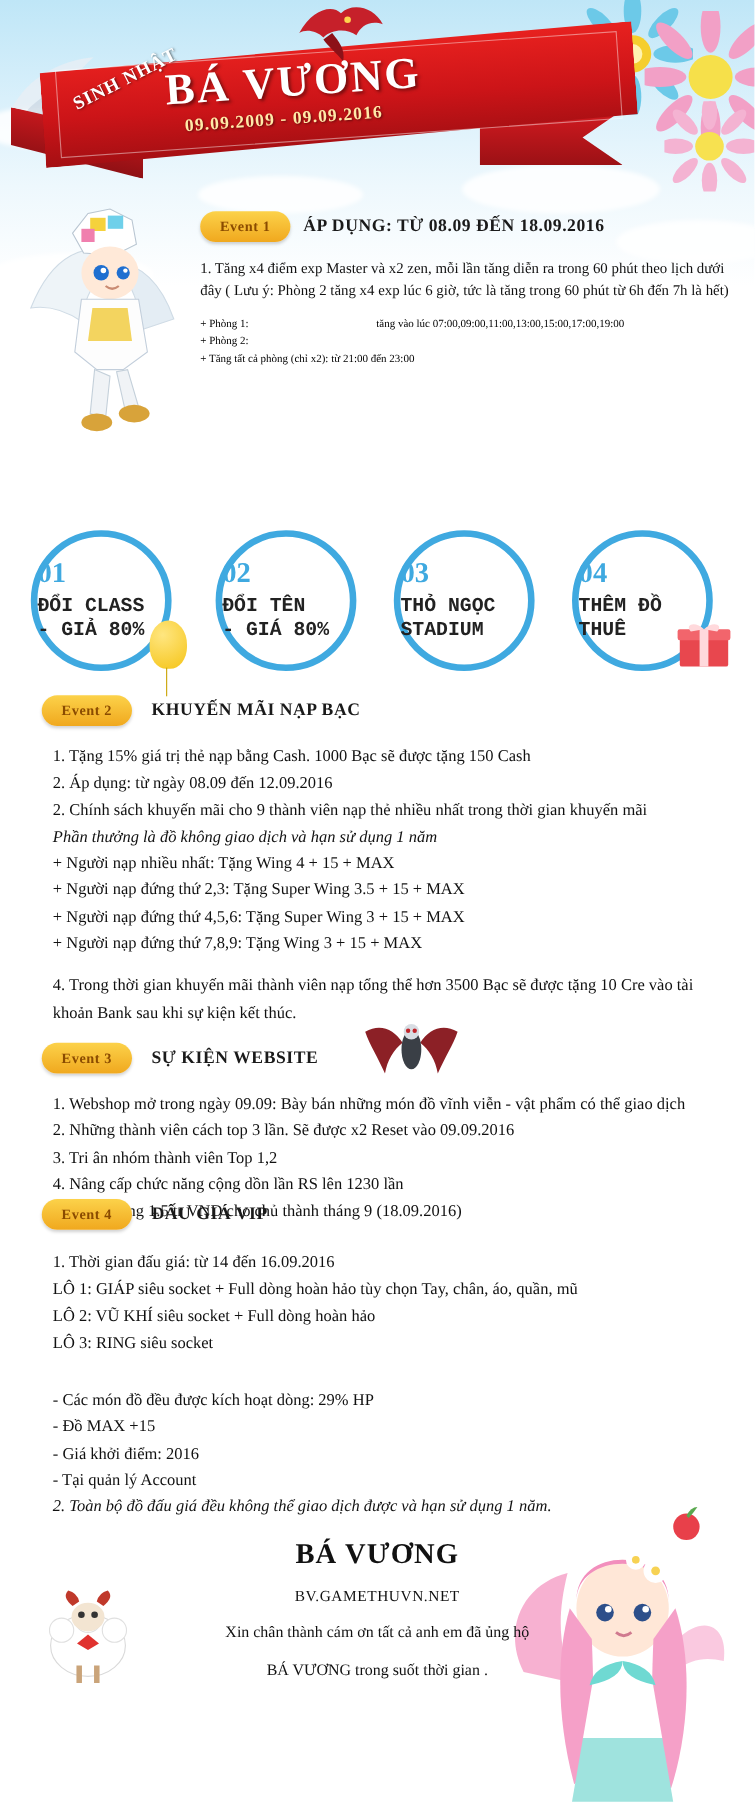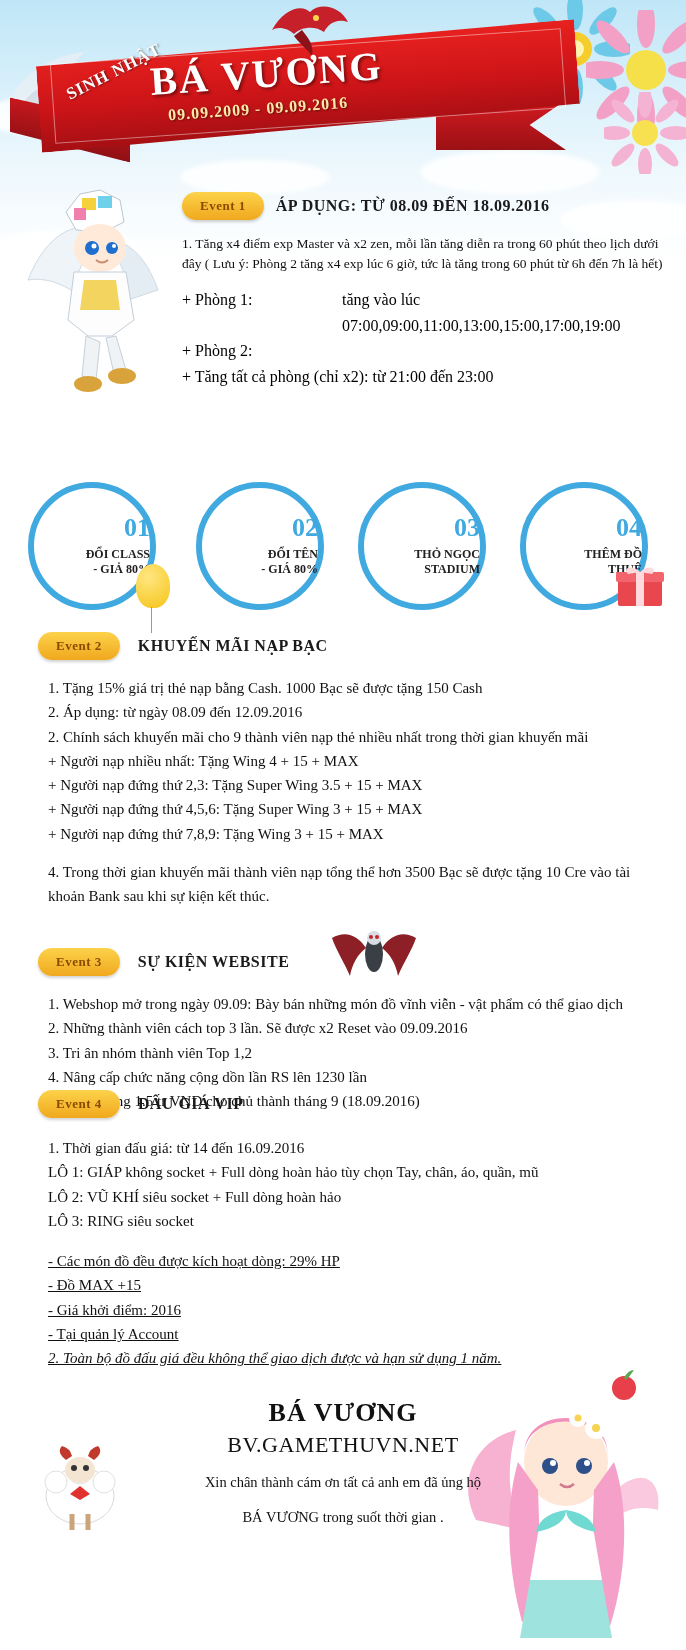--- a/index.html
+++ b/index.html
@@ -154,55 +154,56 @@
     width: 490px;
   }
   .event1 .row1 { display: flex; align-items: center; gap: 12px; }
   .event1-body {
     margin-top: 14px;
     font-size: 13.5px;
     color: #111;
     line-height: 1.45;
   }
   .event1-body p { margin: 0 0 10px 0; }
-  .event1-list { margin-top: 14px; font-size: 16px; line-height: 1.6; }
+  .event1-list { margin-top: 14px; font-size: 10px; line-height: 1.6; }
   .event1-list .ln { display: flex; }
   .event1-list .k { width: 160px; flex: none; }
 
   
   .circles {
     position: absolute;
     left: 18px; top: 478px;
     width: 650px; height: 140px;
   }
   .circle {
     position: absolute;
     width: 128px; height: 128px;
     border-radius: 50%;
     border: 6px solid #3fa9e0;
     background: #fff;
     display: flex;
     flex-direction: column;
-    align-items: flex-end;
+    align-items: flex-start;
     justify-content: center;
     text-align: center;
     box-shadow: inset 0 0 0 2px #ffffff;
   }
   .circle .num {
     font-size: 26px;
     font-weight: bold;
     color: #3fa9e0;
     line-height: 1;
     margin-bottom: 6px;
   }
   .circle .l1, .circle .l2 {
-    font-size: 12px;
+    font-size: 18px;
     font-weight: bold;
     color: #222;
     line-height: 1.25;
+    font-family: Liberation Mono, monospace;
   }
   .c1 { left: 10px; top: 4px; }
   .c2 { left: 178px; top: 4px; }
   .c3 { left: 340px; top: 4px; }
   .c4 { left: 502px; top: 4px; }
 
   .balloon {
     position: absolute;
     left: 118px; top: 86px;
     width: 34px; height: 44px;
@@ -239,43 +240,43 @@
   .ev3 .content { margin-top: 16px; padding-left: 10px; }
   .bat {
     position: absolute;
     left: 290px; top: -28px;
     width: 92px; height: 72px;
   }
   .ev3 .sub { padding-left: 52px; }
 
   .ev4 { top: 1090px; }
   .ev4 .content { margin-top: 18px; padding-left: 10px; }
-  .ev4 .block2 { margin-top: 16px; text-decoration: underline; }
+  .ev4 .block2 { margin-top: 28px; }
 
   
   .footer {
     position: absolute;
     left: 0; top: 1370px;
     width: 686px; height: 280px;
   }
   .footer-text {
     position: absolute;
     left: 0; top: 28px;
     width: 686px;
     text-align: center;
   }
   .f-title {
     font-size: 26px;
     font-weight: bold;
     letter-spacing: 1px;
     color: #111;
   }
   .f-site {
-    font-size: 22px;
-    margin-top: 4px;
+    font-size: 14px;
+    margin-top: 16px;
     color: #111;
     letter-spacing: .5px;
   }
   .f-thanks {
     font-size: 14.5px;
     margin-top: 14px;
     color: #111;
     line-height: 1.5;
   }
   .sheep {
@@ -457,20 +458,21 @@
 
   <div class="sect ev2">
     <div class="head">
       <div class="badge">Event 2</div>
       <div class="sect-title">KHUYẾN MÃI NẠP BẠC</div>
     </div>
     <div class="content body-text">
       <p>1. Tặng 15% giá trị thẻ nạp bằng Cash. 1000 Bạc sẽ được tặng 150 Cash</p>
       <p>2. Áp dụng: từ ngày 08.09 đến 12.09.2016</p>
       <p>2. Chính sách khuyến mãi cho 9 thành viên nạp thẻ nhiều nhất trong thời gian khuyến mãi</p>
+      <p class="it">Phần thưởng là đồ không giao dịch và hạn sử dụng 1 năm</p>
       <p>+ Người nạp nhiều nhất: Tặng Wing 4 + 15 + MAX</p>
       <p>+ Người nạp đứng thứ 2,3: Tặng Super Wing 3.5 + 15 + MAX</p>
       <p>+ Người nạp đứng thứ 4,5,6: Tặng Super Wing 3 + 15 + MAX</p>
       <p>+ Người nạp đứng thứ 7,8,9: Tặng Wing 3 + 15 + MAX</p>
       <p class="para2">4. Trong thời gian khuyến mãi thành viên nạp tổng thể hơn 3500 Bạc sẽ được tặng 10 Cre vào tài khoản Bank sau khi sự kiện kết thúc.</p>
     </div>
   </div>
 
   <div class="sect ev3">
     <div class="bat">
@@ -496,21 +498,21 @@
     </div>
   </div>
 
   <div class="sect ev4">
     <div class="head">
       <div class="badge">Event 4</div>
       <div class="sect-title">ĐẤU GIÁ VIP</div>
     </div>
     <div class="content body-text">
       <p>1. Thời gian đấu giá: từ 14 đến 16.09.2016</p>
-      <p>LÔ 1: GIÁP không socket + Full dòng hoàn hảo tùy chọn Tay, chân, áo, quần, mũ</p>
+      <p>LÔ 1: GIÁP siêu socket + Full dòng hoàn hảo tùy chọn Tay, chân, áo, quần, mũ</p>
       <p>LÔ 2: VŨ KHÍ siêu socket + Full dòng hoàn hảo</p>
       <p>LÔ 3: RING siêu socket</p>
       <div class="block2">
         <p>- Các món đồ đều được kích hoạt dòng: 29% HP</p>
         <p>- Đồ MAX +15</p>
         <p>- Giá khởi điểm: 2016</p>
         <p>- Tại quản lý Account</p>
         <p class="it">2. Toàn bộ đồ đấu giá đều không thể giao dịch được và hạn sử dụng 1 năm.</p>
       </div>
     </div>

